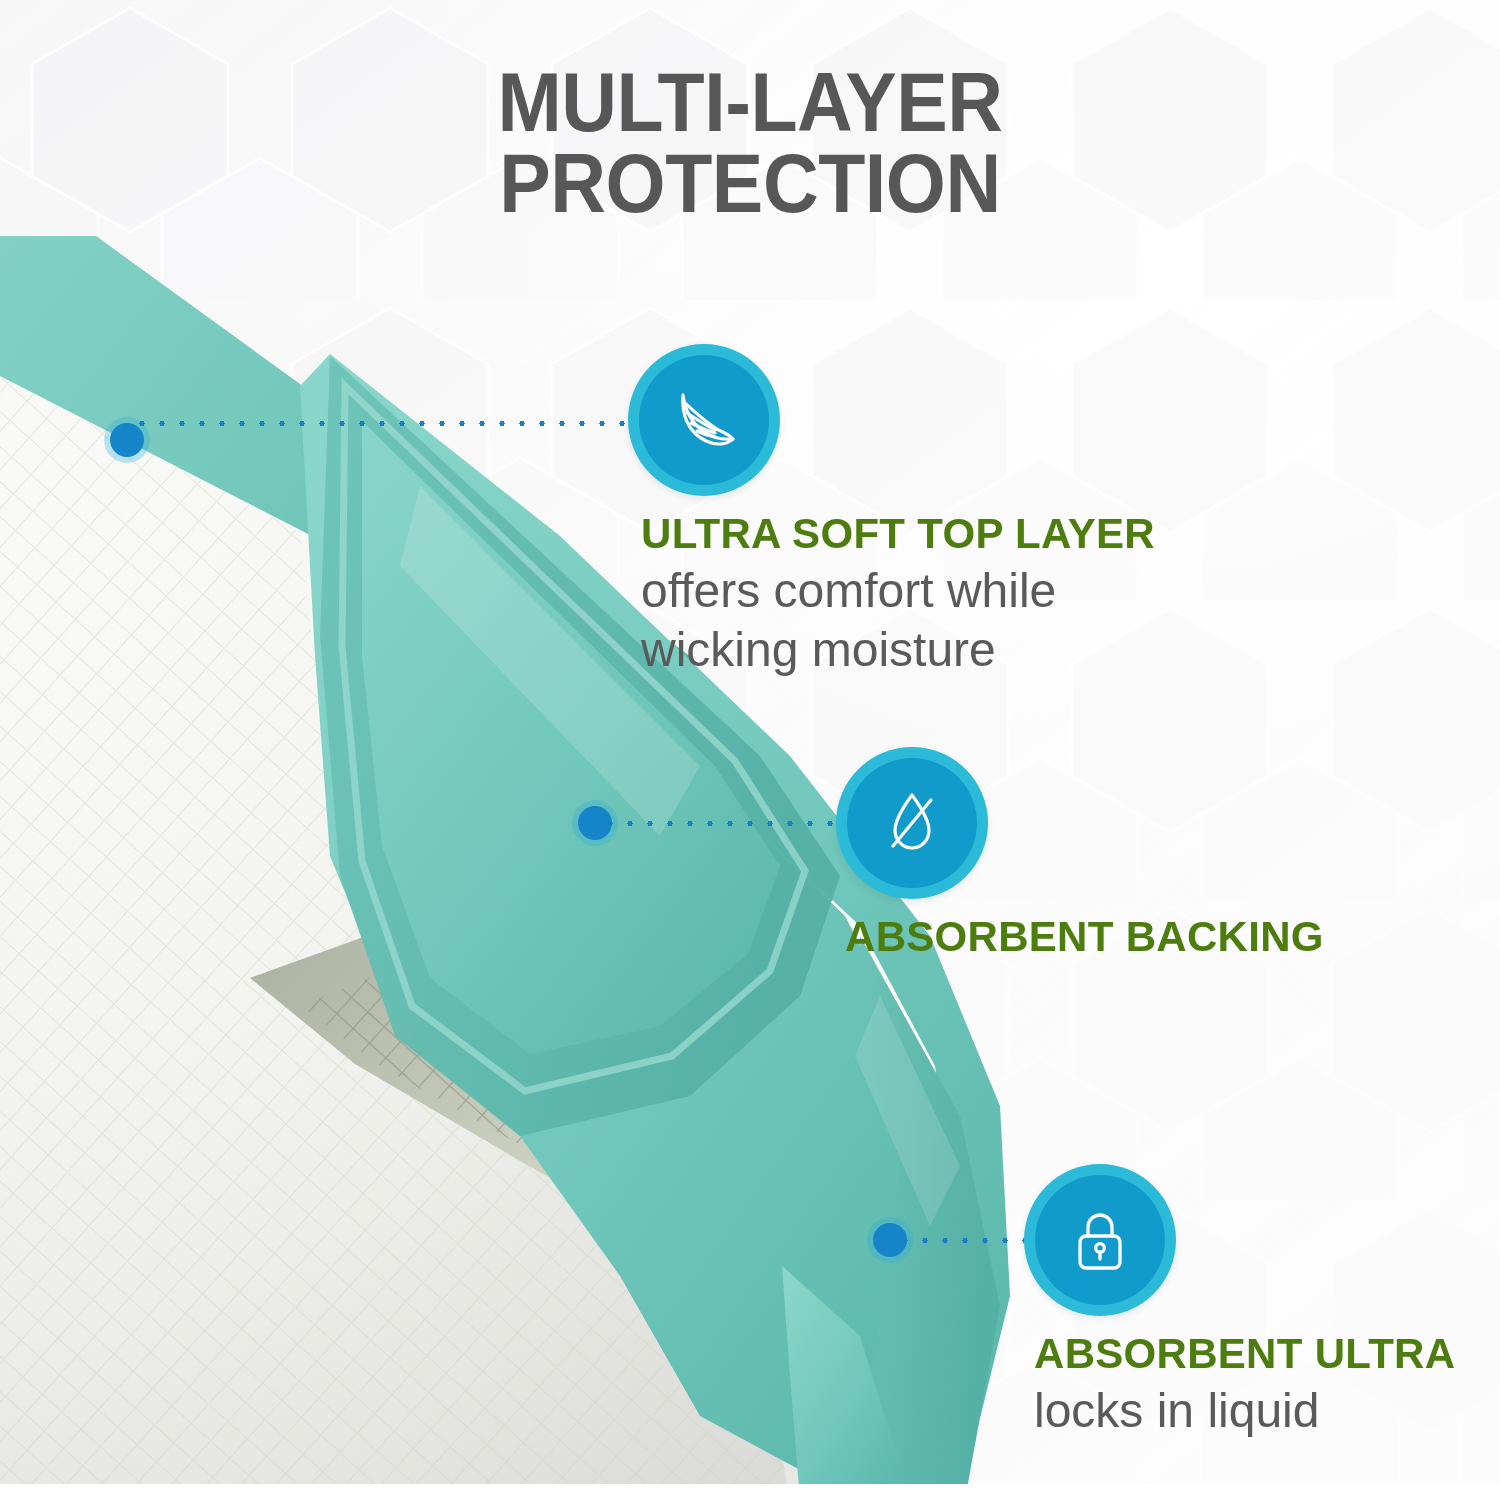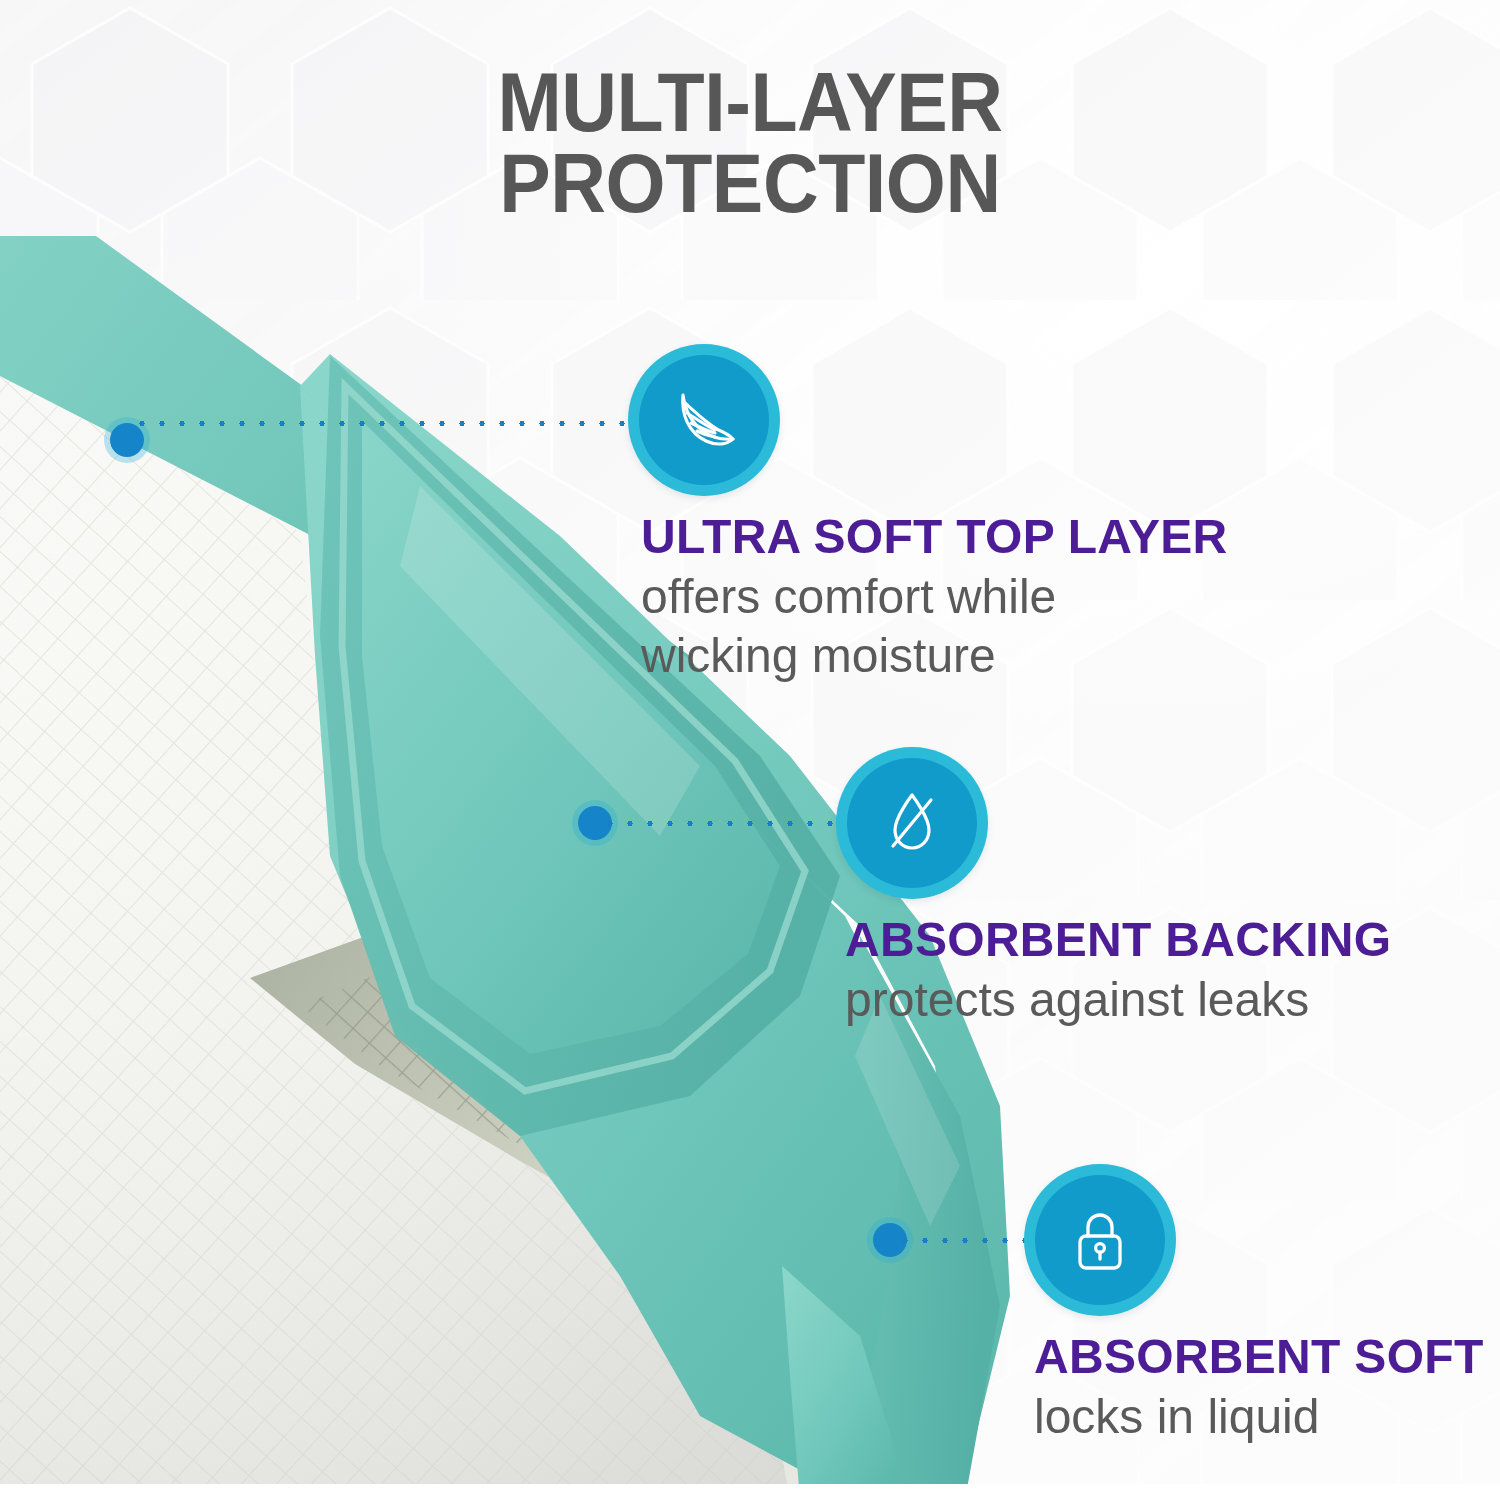--- a/index.html
+++ b/index.html
@@ -94,23 +94,23 @@
     content: "";
     position: absolute;
     left: 11px; top: 11px; right: 11px; bottom: 11px;
     border-radius: 50%;
     background: #119bcb;
   }
   .icon-circle svg { position: relative; z-index: 2; }
 
   .text-block { position: absolute; }
   .heading {
-    color: #4c1d95;
+    color: #4d7c0f;
     font-weight: 700;
-    font-size: 48px;
+    font-size: 42px;
     letter-spacing: 0.3px;
     line-height: 1.05;
     white-space: nowrap;
   }
   .sub {
     color: #5a5a5a;
     font-weight: 300;
     font-size: 48px;
     line-height: 1.22;
     margin-top: 6px;
@@ -264,38 +264,37 @@
         <g fill="none" stroke="#ffffff" stroke-width="3.2" stroke-linecap="round" stroke-linejoin="round">
           <path d="M43 15 C43 15 26 37 26 50 C26 60.5 33.6 68 43 68
                    C52.4 68 60 60.5 60 50 C60 37 43 15 43 15 Z"></path>
           <path d="M62 20 L24 66"></path>
         </g>
       </svg>
     </div>
 
     <div class="text-block" style="left:845px; top:915px;">
       <div class="heading">ABSORBENT BACKING</div>
-      <div class="sub">protects against leaks</div>
     </div>
   </div>
 
   <div class="callout">
     <div class="dot" style="left:873px; top:1223px;"></div>
     <div class="dline" style="left:895px; top:1236px; width:132px;"></div>
 
     <div class="icon-circle" style="left:1024px; top:1164px;">
       <svg width="86" height="86" viewBox="0 0 86 86">
         <g fill="none" stroke="#ffffff" stroke-width="3.3" stroke-linecap="round" stroke-linejoin="round">
           <rect x="23" y="39" width="40" height="32" rx="6"></rect>
           <path d="M31 39 V30 C31 23.4 36.4 18 43 18 C49.6 18 55 23.4 55 30 V39"></path>
           <circle cx="43" cy="51" r="4.4"></circle>
           <path d="M43 55 V62"></path>
         </g>
       </svg>
     </div>
 
     <div class="text-block" style="left:1034px; top:1332px;">
-      <div class="heading">ABSORBENT SOFT</div>
+      <div class="heading">ABSORBENT ULTRA</div>
       <div class="sub">locks in liquid</div>
     </div>
   </div>
 
 </div>
 
 </body></html>

